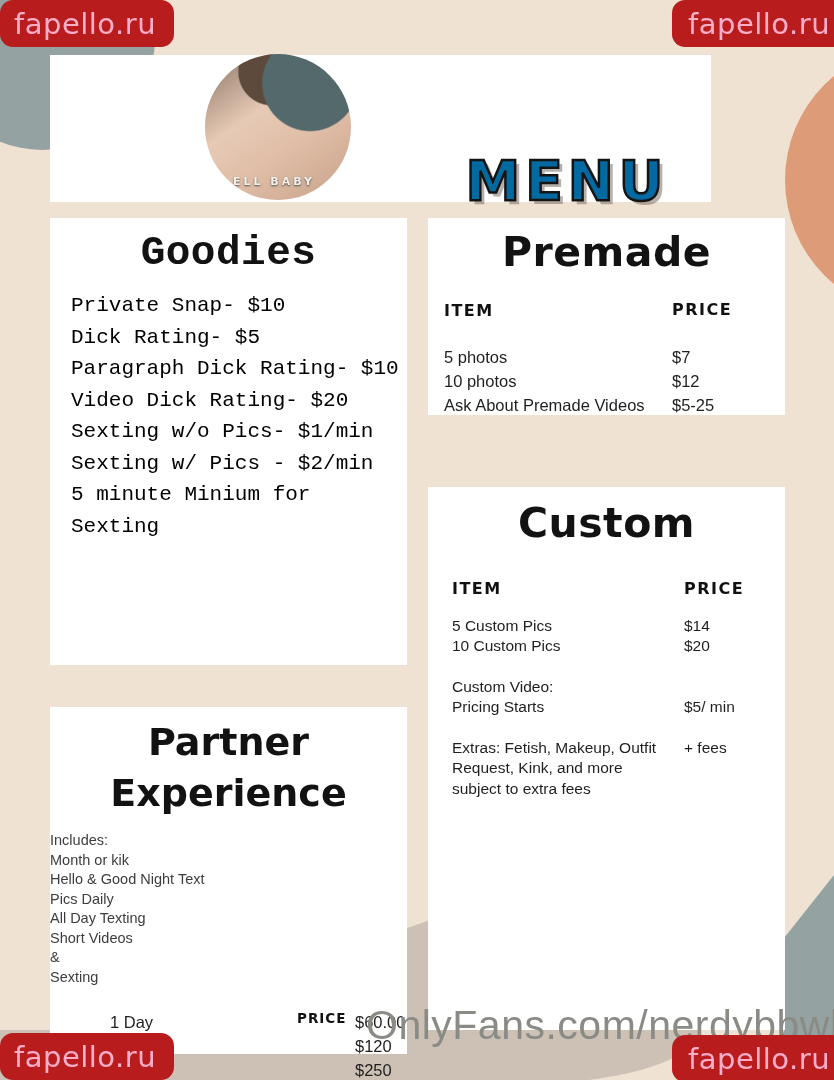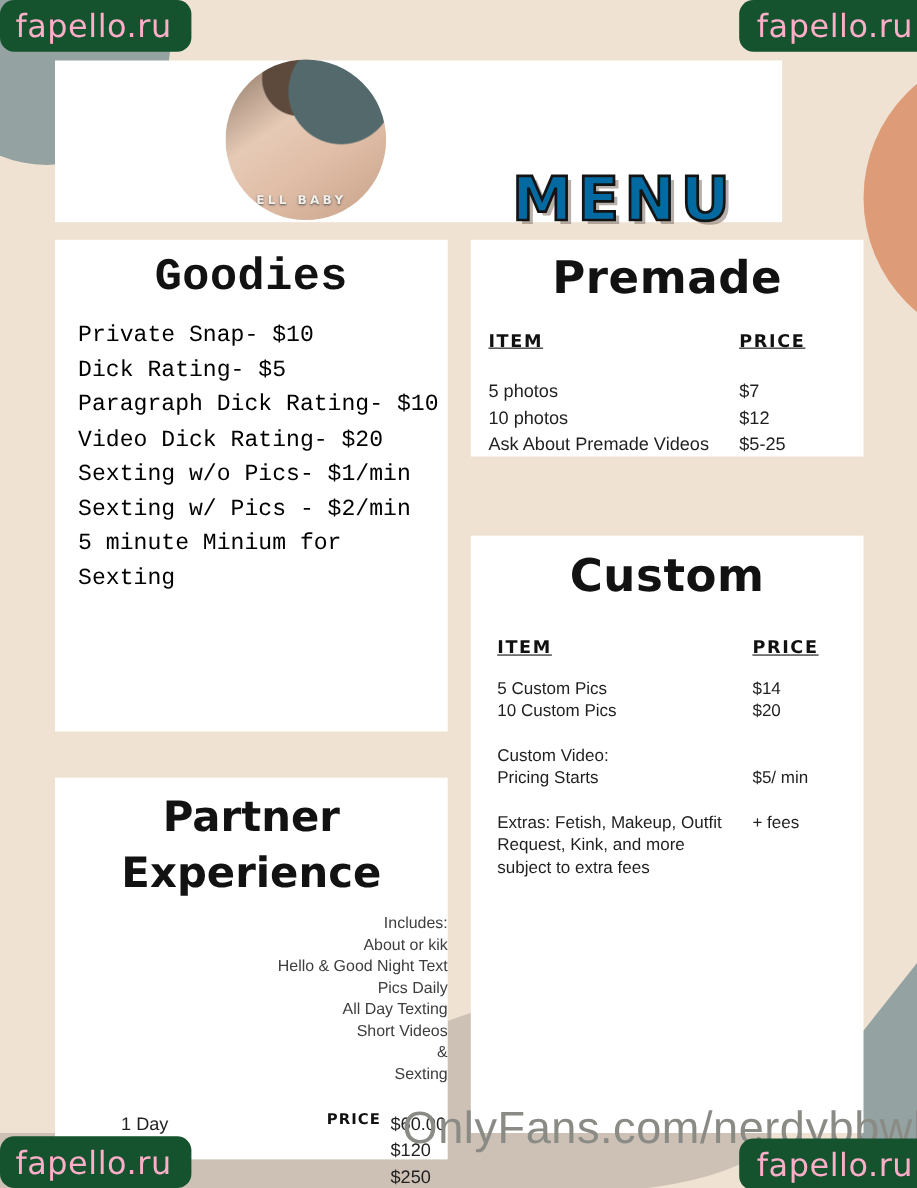--- a/index.html
+++ b/index.html
@@ -46,43 +46,43 @@
   .card-goodies .sec-title{margin-top:12px;font-family:Liberation Mono, monospace;}
   .card-premade .sec-title{margin-top:10px;}
   .card-custom .sec-title{margin-top:12px;}
   .partner-title{font-family:"DejaVu Sans",sans-serif;font-weight:bold;color:#121212;
     text-align:center;font-size:38px;line-height:51px;margin-top:10px;}
   
   .goodies-list{margin:14px 0 0 21px;font-size:21px;line-height:31.5px;color:#000000;font-family:Liberation Mono, monospace;}
   
   .tbl{position:relative;margin-top:0;}
   .tbl-head{font-family:"DejaVu Sans",sans-serif;font-weight:bold;font-size:16px;
-    letter-spacing:1.5px;color:#111;text-decoration:underline;}
+    letter-spacing:1.5px;color:#111;}
   .row{position:relative;font-size:16.5px;color:#1f1f1f;line-height:24px;}
   .pcol{position:absolute;top:0;}
   .premade-wrap{padding-left:16px;margin-top:22px;}
   .premade-wrap .pcol{left:228px;}
   .premade-wrap .tbl-head-row{margin-bottom:22px;}
   .custom-wrap{padding-left:24px;margin-top:32px;}
   .custom-wrap .pcol{left:232px;}
   .custom-wrap .tbl-head-row{margin-bottom:16px;}
   .custom-wrap .row{font-size:15.5px;line-height:20.5px;}
   .spacer20{height:20px;}
   
-  .includes{margin-top:12px;text-align:right;font-size:14.5px;line-height:19.5px;color:#3d3d3d;padding-left:36px;}
+  .includes{margin-top:12px;text-align:left;font-size:14.5px;line-height:19.5px;color:#3d3d3d;}
   .partner-tbl{position:relative;margin-top:8px;}
   .partner-head{position:absolute;left:247px;top:0;font-family:"DejaVu Sans",sans-serif;
     font-weight:bold;font-size:13.5px;letter-spacing:1px;color:#111;}
   .partner-rows{position:relative;margin-top:23px;padding-left:60px;
     font-size:13.5px;line-height:17px;color:#1f1f1f;}
   .partner-rows .pcol{left:245px;}
   
   .of-watermark{position:absolute;left:366px;top:1002px;z-index:2;
     font-size:41px;color:#8b8b86;letter-spacing:0.5px;white-space:nowrap;}
-  .badge{position:absolute;z-index:3;background:#14532d;border-radius:13px;
+  .badge{position:absolute;z-index:3;background:#b91c1c;border-radius:13px;
     height:47px;display:flex;align-items:center;color:#ffaec9;
     font-family:"DejaVu Sans",sans-serif;font-size:29px;letter-spacing:0.5px;}
   .badge-tl{left:0;top:0;width:160px;padding-left:14px;}
   .badge-tr{left:672px;top:0;width:175px;padding-left:16px;}
   .badge-bl{left:0;top:1033px;width:160px;padding-left:14px;}
   .badge-br{left:672px;top:1035px;width:175px;padding-left:16px;}
 </style>
 </head>
 <body>
 
@@ -167,21 +167,21 @@
     </div>
   </div>
 
   <div class="card card-partner">
     <div class="partner-title">
       <div>Partner</div>
       <div>Experience</div>
     </div>
     <div class="includes">
       <div>Includes:</div>
-      <div>About or kik</div>
+      <div>Month or kik</div>
       <div>Hello &amp; Good Night Text</div>
       <div>Pics Daily</div>
       <div>All Day Texting</div>
       <div>Short Videos</div>
       <div>&amp;</div>
       <div>Sexting</div>
     </div>
     <div class="partner-tbl">
       <span class="partner-head">PRICE</span>
       <div class="partner-rows">

